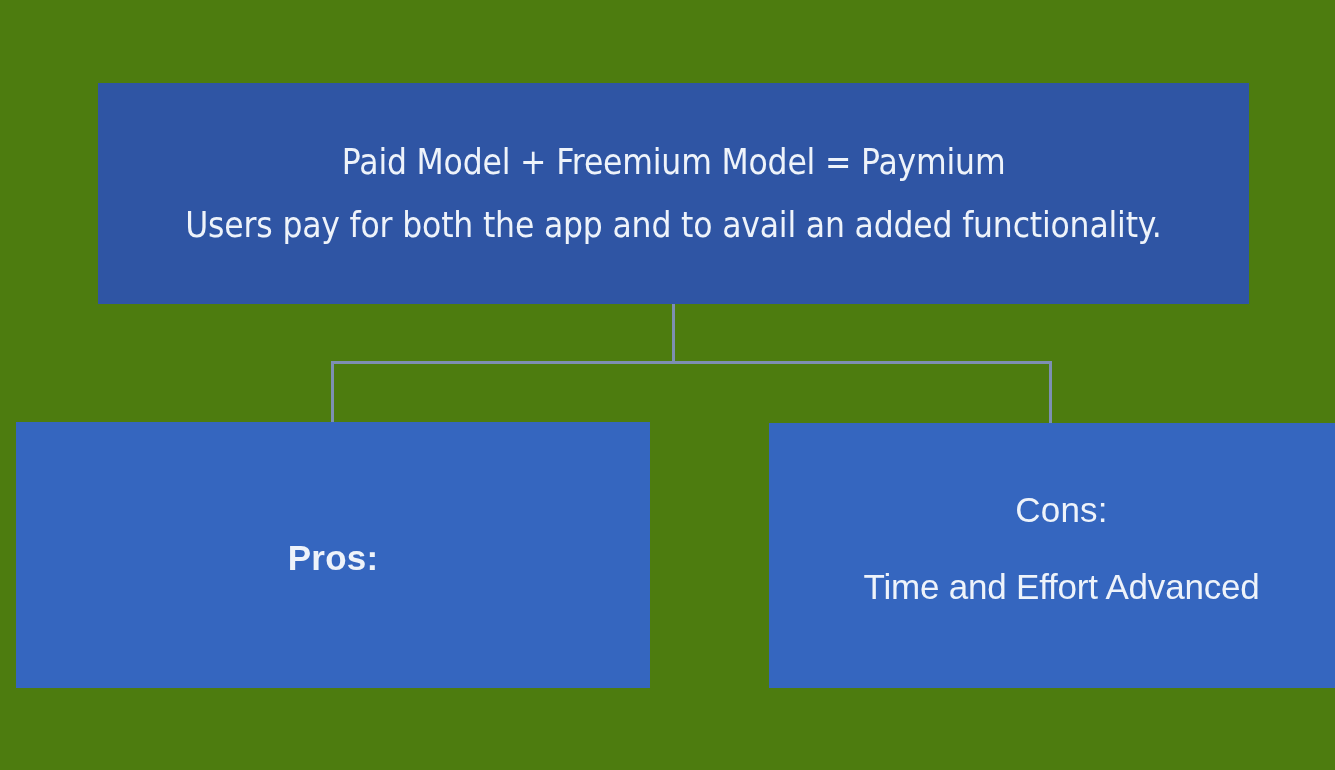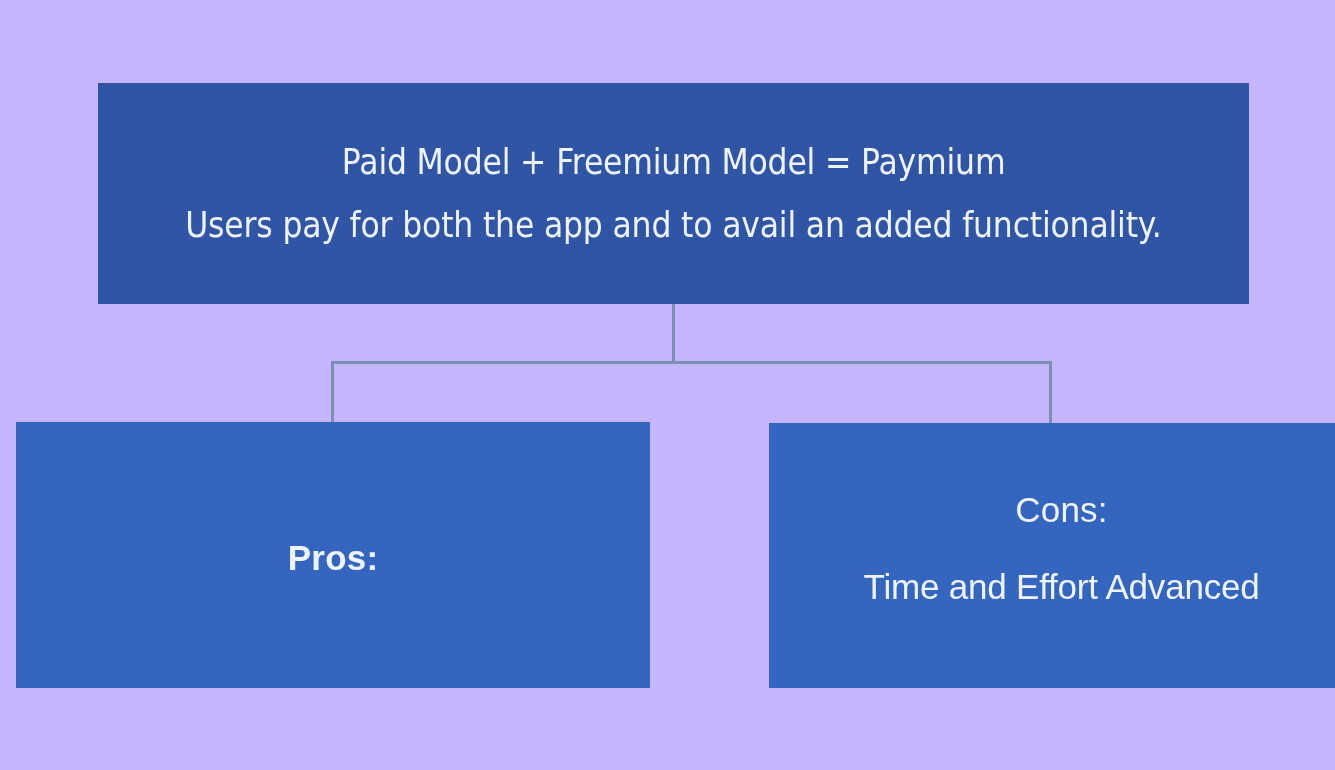--- a/index.html
+++ b/index.html
@@ -108,21 +108,21 @@
   #connector-drop-right {
     left: 1049px;
     top: 361px;
     width: 3px;
     height: 62px;
   }
 </style>
 </head>
 <body>
 
-<div id="canvas" style="background: #c4b5fd;">
+<div id="canvas" style="background: #4d7c0f;">
 
   <div class="node" id="root-node" style="background: rgb(47, 85, 164); color: rgb(238, 243, 250);">
     <div class="line">Paid Model + Freemium Model = Paymium</div>
     <div class="line">Users pay for both the app and to avail an added functionality.</div>
   </div>
 
   <div class="connector" id="connector-stem" style="background: rgb(125, 143, 179);"></div>
   <div class="connector" id="connector-bar" style="background: rgb(125, 143, 179);"></div>
   <div class="connector" id="connector-drop-left" style="background: rgb(125, 143, 179);"></div>
   <div class="connector" id="connector-drop-right" style="background: rgb(125, 143, 179);"></div>

